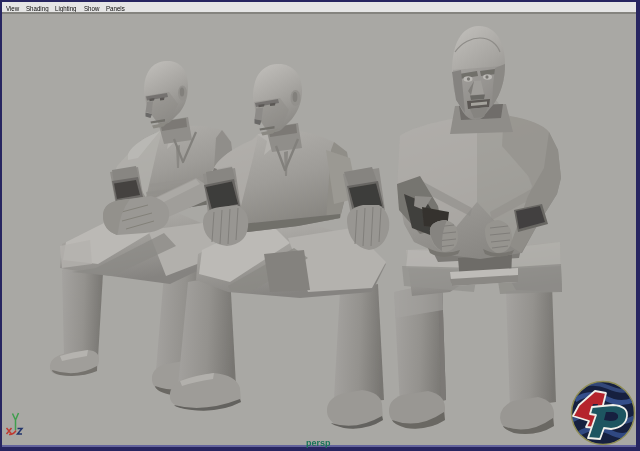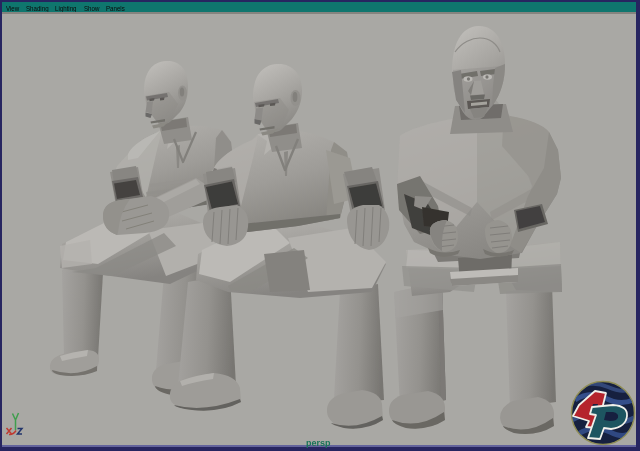--- a/index.html
+++ b/index.html
@@ -1,17 +1,17 @@
 <!DOCTYPE html>
 <html><head>
 <meta charset="utf-8">
 <style>
   html,body{margin:0;padding:0;}
   body{width:640px;height:451px;overflow:hidden;background:#272560;font-family:"Liberation Sans",sans-serif;position:relative;}
-  #menubar{position:absolute;left:2px;top:2px;width:634px;height:10px;background:#0f766e;}
+  #menubar{position:absolute;left:2px;top:2px;width:634px;height:10px;background:#e5e5e5;}
   #menubar span{position:absolute;top:1.5px;font-size:7.5px;color:#0a0a0a;transform:scaleX(0.82);transform-origin:0 0;white-space:nowrap;}
   #sep{position:absolute;left:2px;top:12px;width:634px;height:2px;background:#85847f;}
   #viewport{position:absolute;left:2px;top:14px;width:634px;height:431px;background:#a9a8a4;}
   svg{position:absolute;left:0;top:0;}
 </style>
 </head>
 <body>
 <div id="menubar">
   <span style="left:4px">View</span>
   <span style="left:24px">Shading</span>

